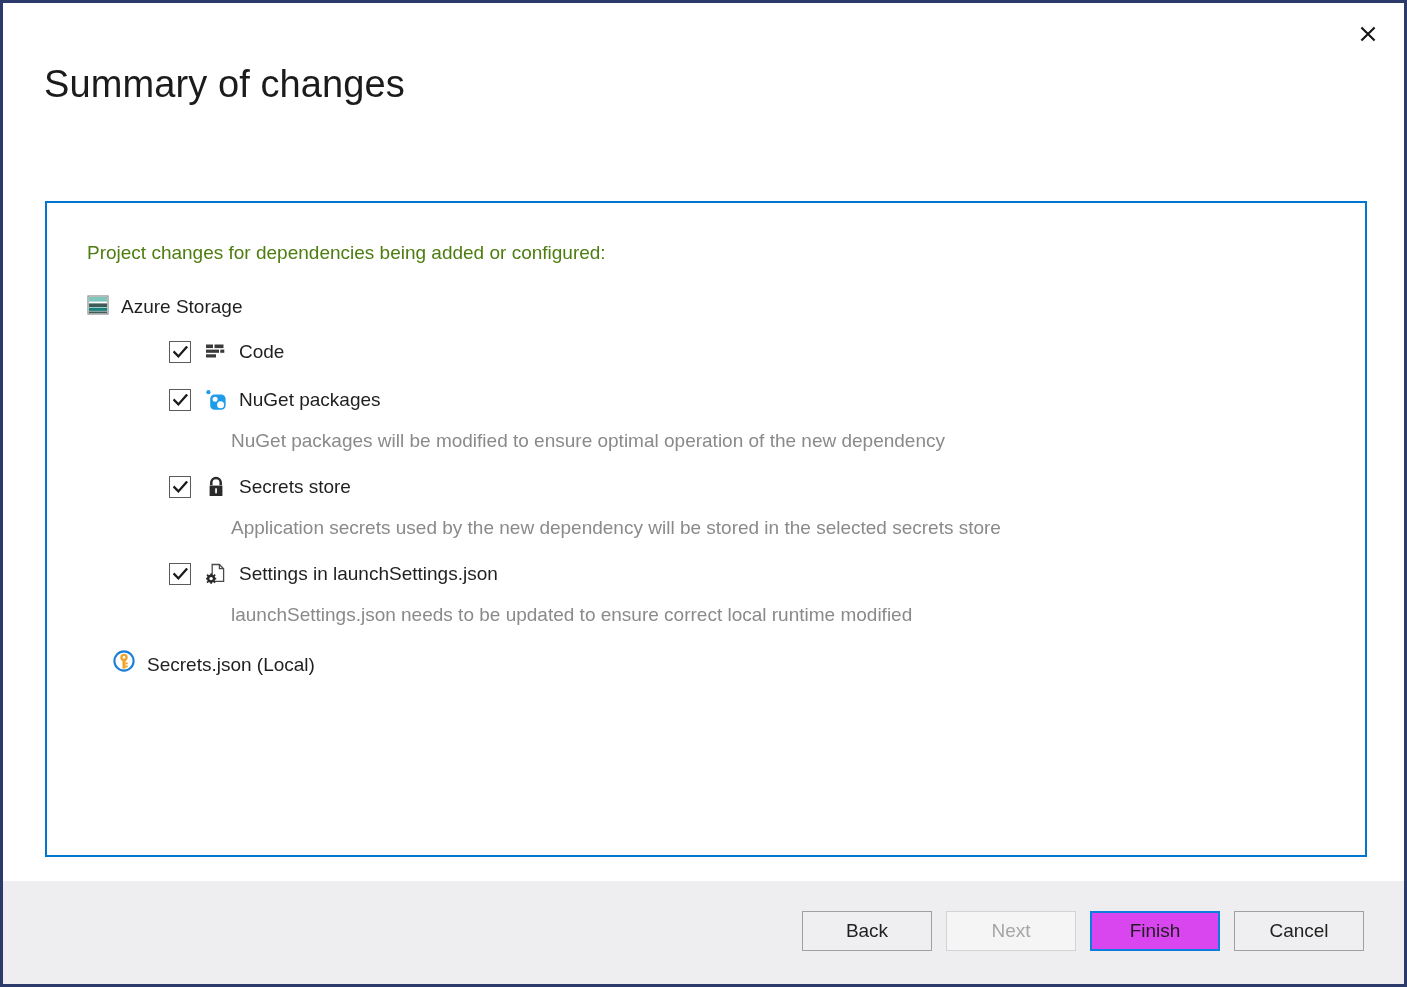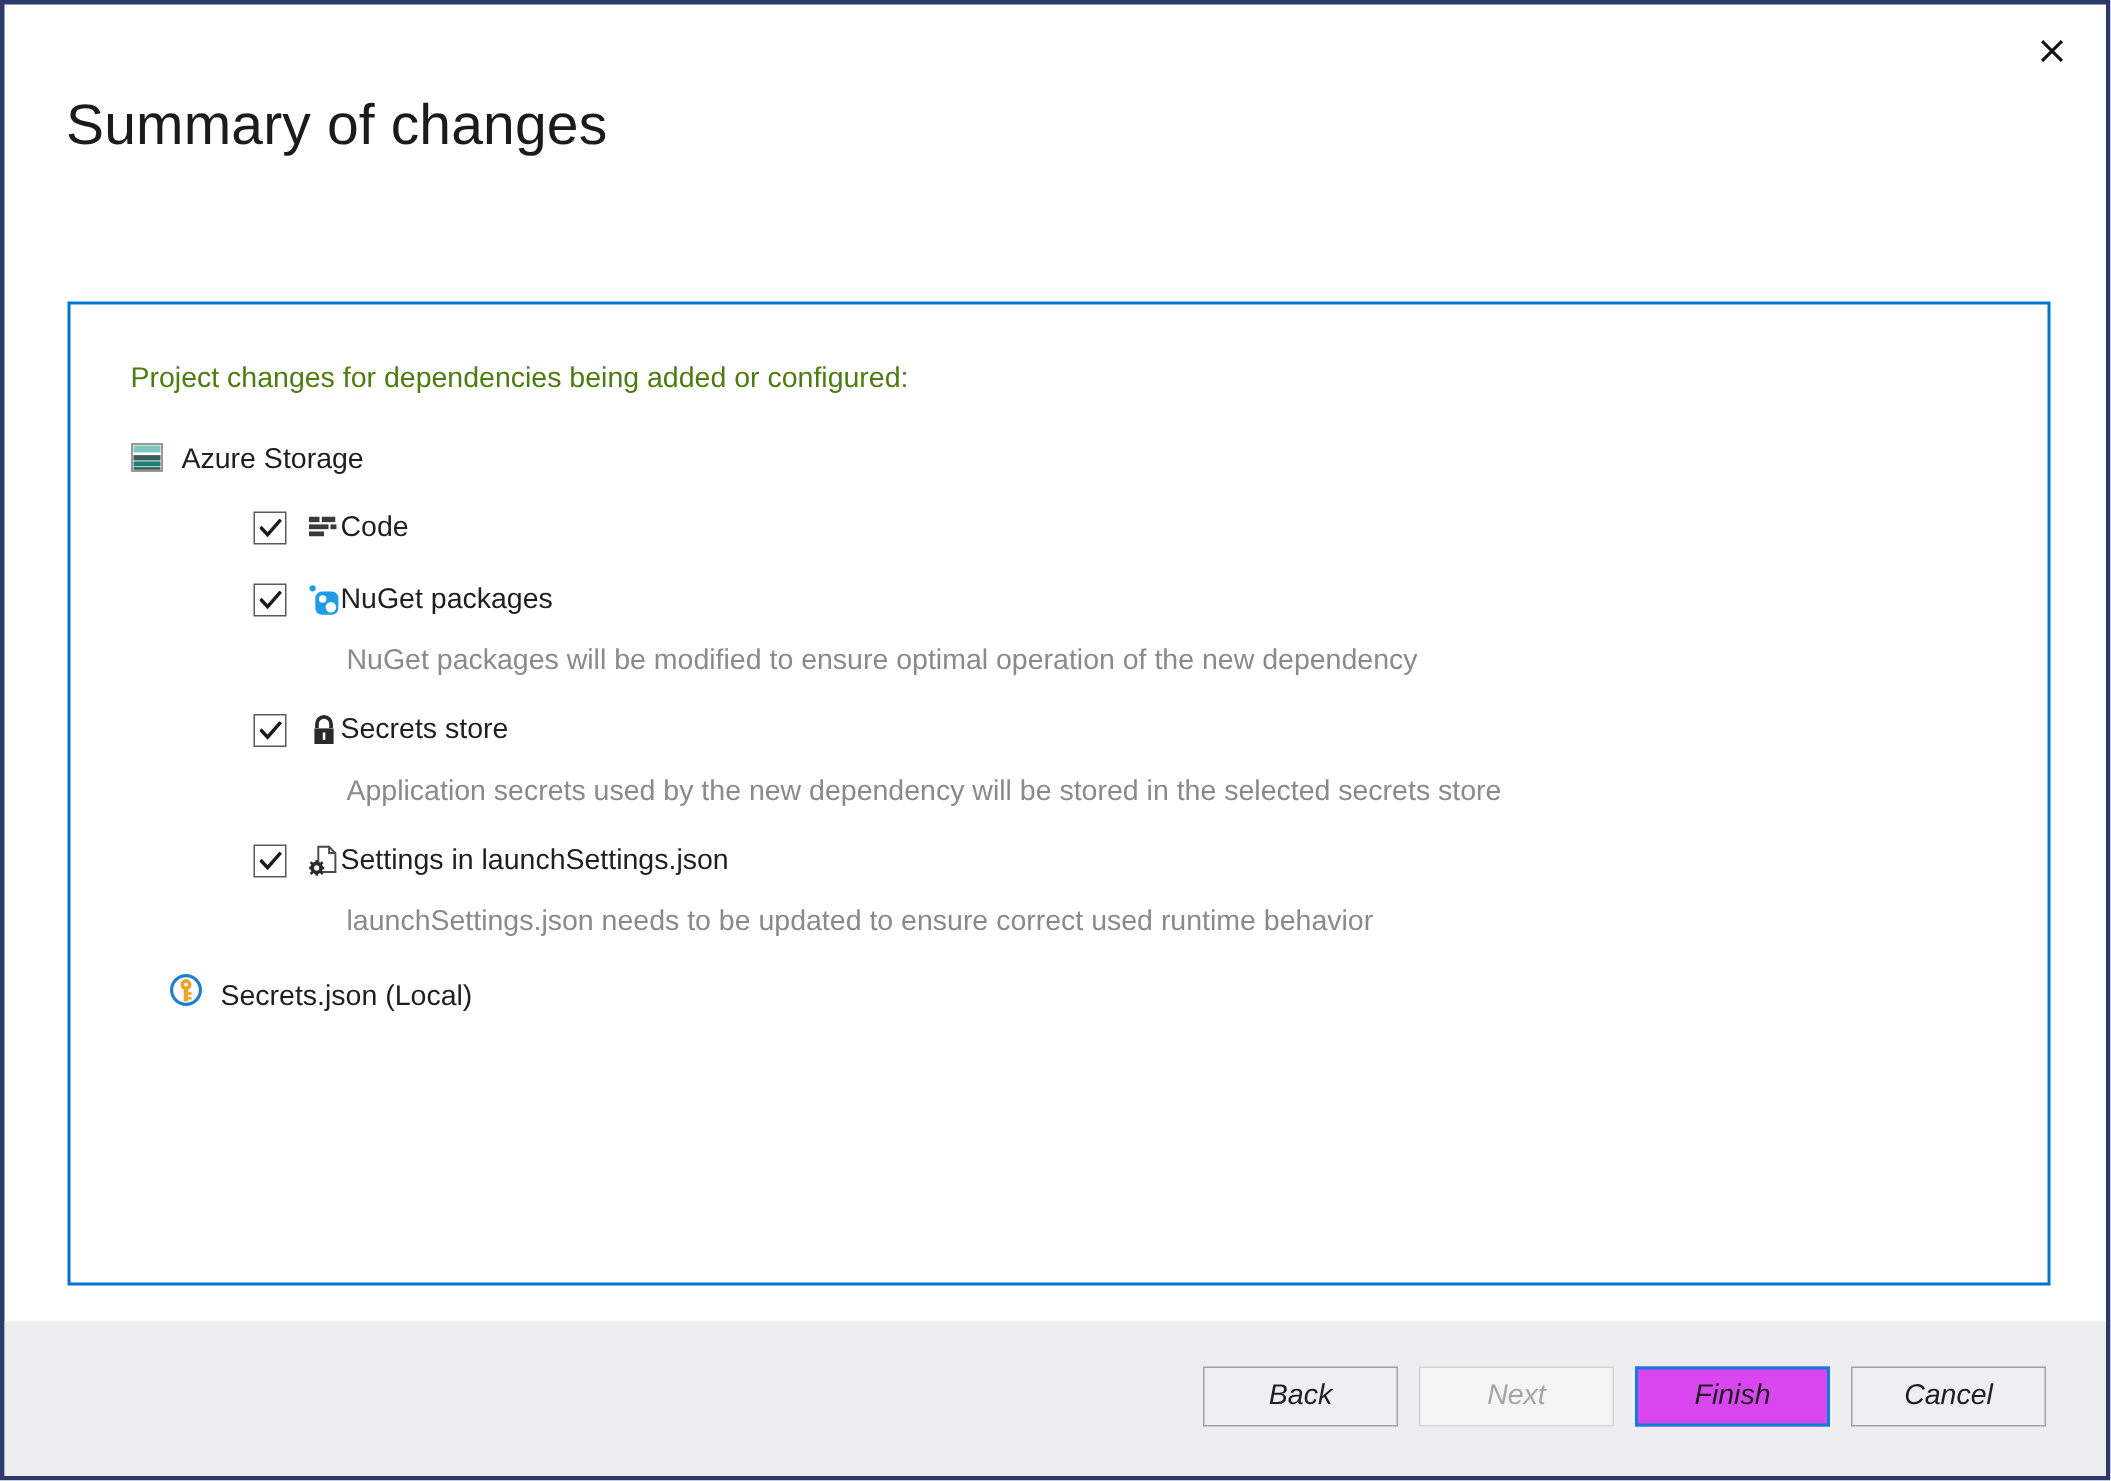--- a/index.html
+++ b/index.html
@@ -124,20 +124,21 @@
     flex: 0 0 auto;
     display: flex;
     align-items: center;
     justify-content: center;
   }
   .item-icon svg { display: block; }
 
   .item-label {
     font-size: 19px;
     color: #1f1f1f;
+    margin-left: 12px;
     white-space: nowrap;
     text-align: center;
   }
 
   .item-desc {
     font-size: 19px;
     color: #8a8a8a;
     margin-left: 144px;
     margin-top: 17px;
     white-space: nowrap;
@@ -180,21 +181,20 @@
     font-family: "Liberation Sans", sans-serif;
     font-size: 19px;
     color: #1f1f1f;
     background: #efeff1;
     border: 1px solid #a0a0a0;
     cursor: pointer;
     padding: 0;
     display: flex;
     align-items: center;
     justify-content: center;
-    font-style: italic;
   }
   .btn.disabled {
     color: #a6a6a6;
     background: #f5f5f6;
     border-color: #d3d3d6;
     cursor: default;
   }
   .btn.primary {
     border: 2px solid #0d7ee0;
     background: #d946ef;
@@ -313,21 +313,21 @@
                   <rect x="2" y="11.4" width="1.7" height="2.2" transform="rotate(-45 2.85 12.5)"></rect>
                   <rect x="8.5" y="17.8" width="1.7" height="2.2" transform="rotate(-45 9.35 18.9)"></rect>
                   <rect x="8.5" y="11.4" width="1.7" height="2.2" transform="rotate(45 9.35 12.5)"></rect>
                   <rect x="2" y="17.8" width="1.7" height="2.2" transform="rotate(45 2.85 18.9)"></rect>
                 </g>
                 <circle cx="6.1" cy="15.6" r="1.7" fill="#ffffff"></circle>
               </svg>
             </span>
             <span class="item-label">Settings in launchSettings.json</span>
           </div>
-          <div class="item-desc">launchSettings.json needs to be updated to ensure correct used runtime behavior</div>
+          <div class="item-desc">launchSettings.json needs to be updated to ensure correct local runtime modified</div>
         </div>
 
       </div>
 
       <div class="secrets-row">
         <span>
           <svg width="22" height="22" viewBox="0 0 22 22">
             <circle cx="11" cy="11" r="9.6" fill="#ffffff" stroke="#1c7fd6" stroke-width="2.1"></circle>
             <circle cx="11" cy="7.4" r="3.7" fill="#efa32a"></circle>
             <circle cx="11" cy="7.4" r="1.3" fill="#ffffff"></circle>

